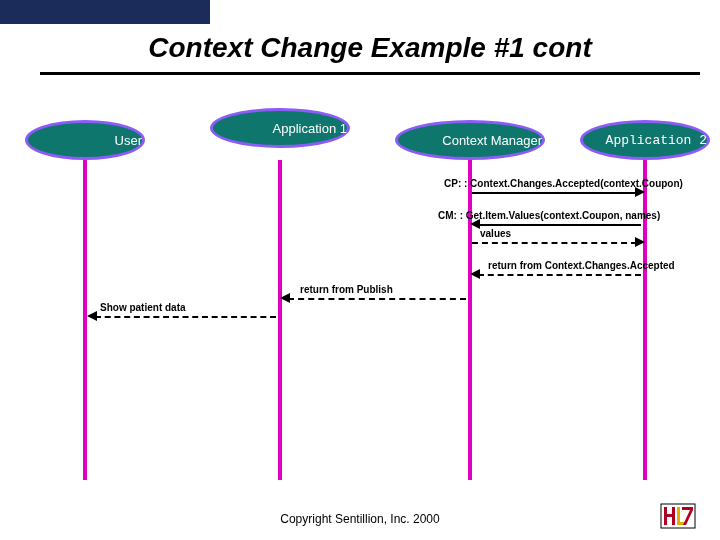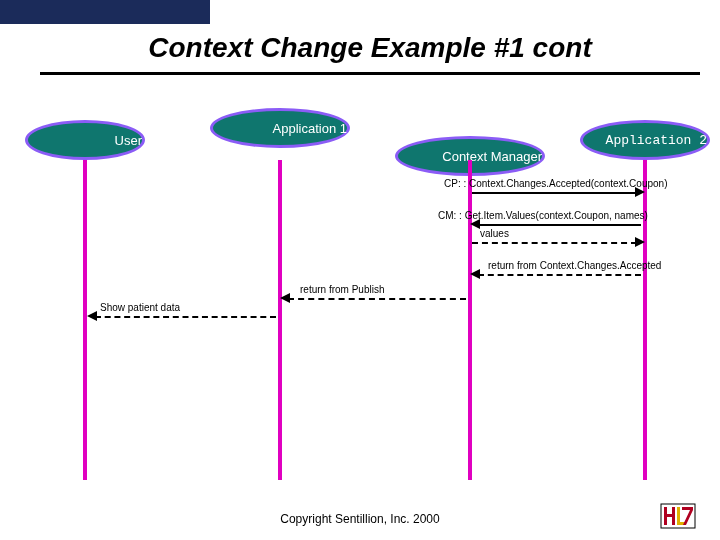--- a/index.html
+++ b/index.html
@@ -57,21 +57,21 @@
     white-space: nowrap;
   }
   .lifeline {
     position: absolute;
     width: 4px;
     background: #e000c0;
   }
   .msg {
     position: absolute;
     font-size: 10px;
-    font-weight: normal;
+    font-weight: bold;
     color: #000;
     white-space: nowrap;
   }
   .arrow-line {
     position: absolute;
     height: 0;
   }
   .arrow-line.solid { border-top: 2px solid #000; }
   .arrow-line.dashed { border-top: 2px dashed #000; }
   .arrow-head {
@@ -108,21 +108,21 @@
 </div>
 
 <div class="stage">
 
   <div class="actor" style="left:25px; top:120px; width:120px;">
     <span>User</span>
   </div>
   <div class="actor" style="left:210px; top:108px; width:140px;">
     <span>Application 1</span>
   </div>
-  <div class="actor" style="left:395px; top:136px; width:150px;">
+  <div class="actor" style="left:395px; top:120px; width:150px;">
     <span>Context Manager</span>
   </div>
   <div class="actor" style="left:580px; top:120px; width:130px;font-family:Liberation Mono, monospace;">
     <span>Application 2</span>
   </div>
 
   <div class="lifeline" style="left:83px;  top:160px; height:320px;"></div>
   <div class="lifeline" style="left:278px; top:160px; height:320px;"></div>
   <div class="lifeline" style="left:468px; top:160px; height:320px;"></div>
   <div class="lifeline" style="left:643px; top:160px; height:320px;"></div>

